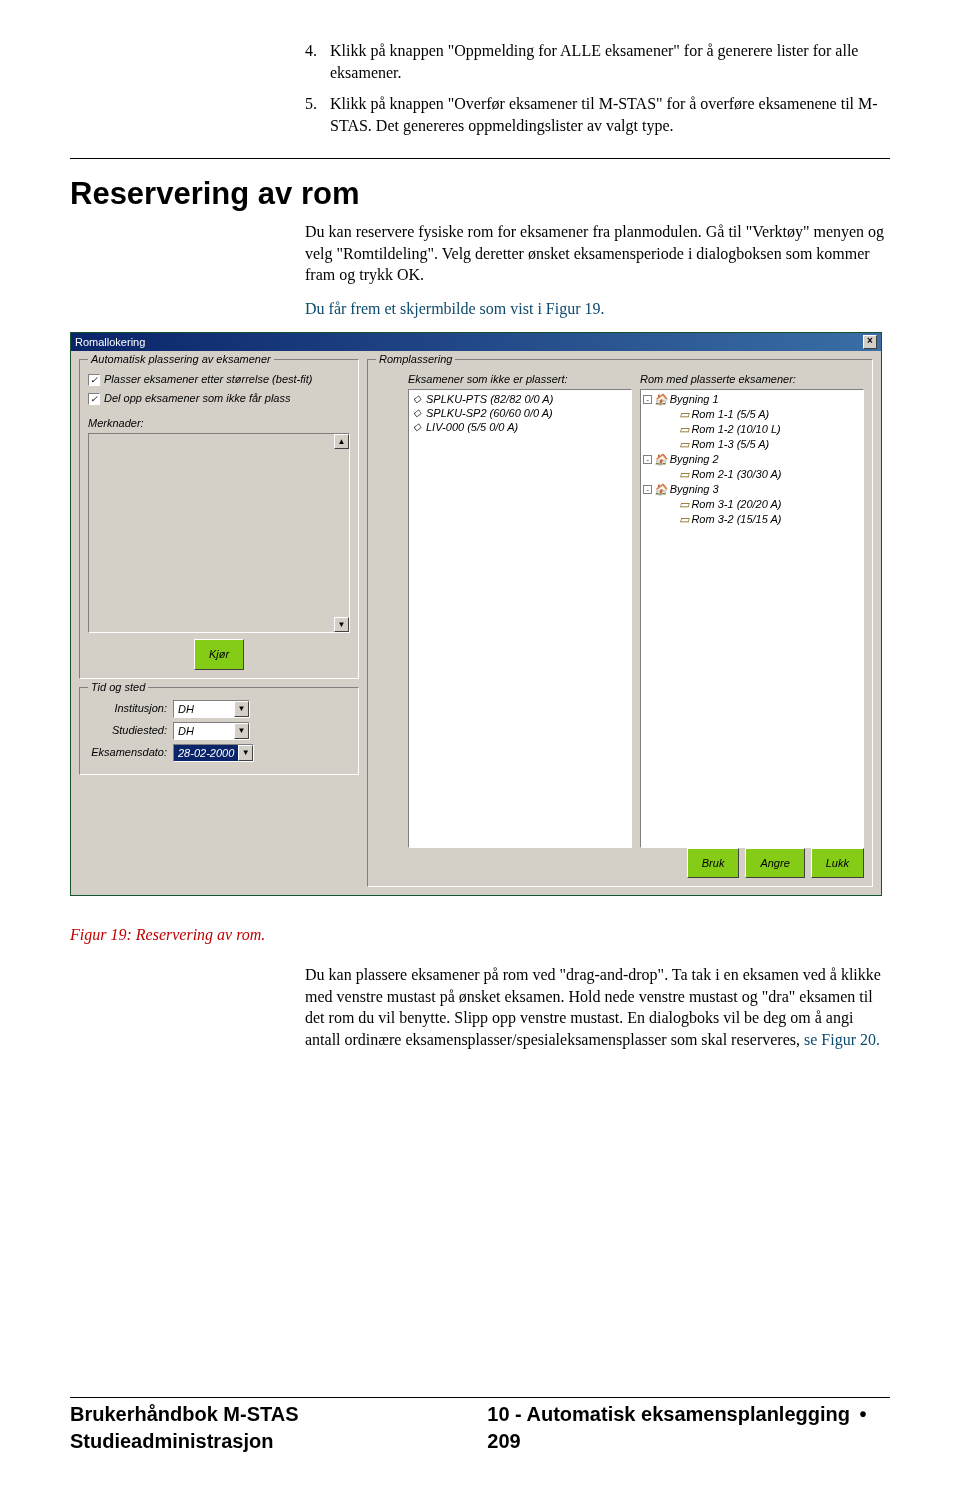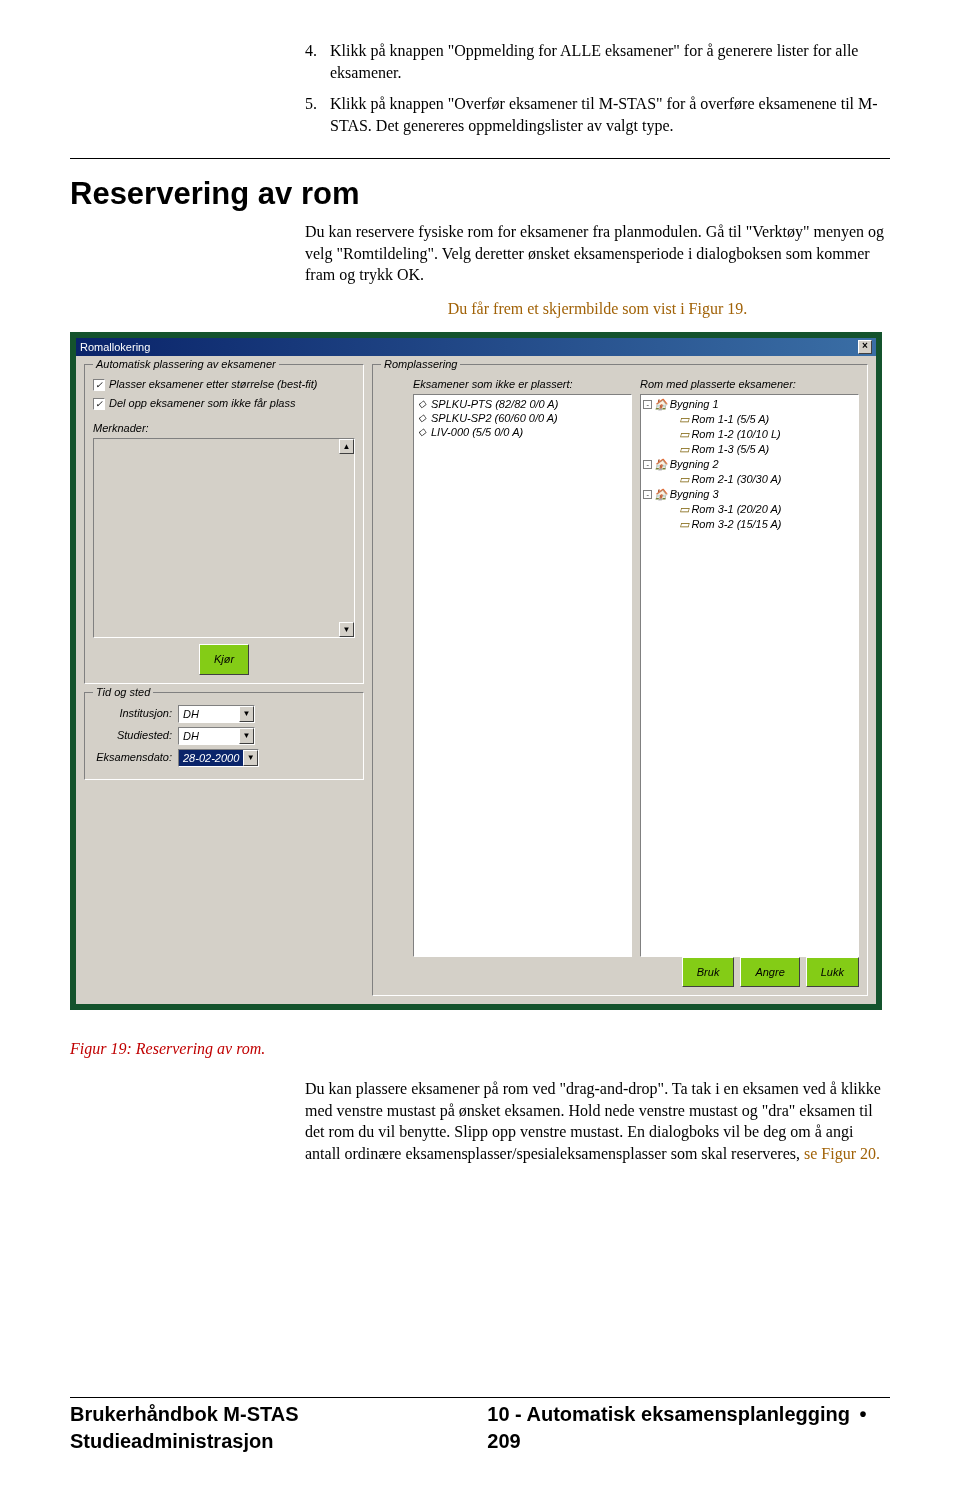--- a/index.html
+++ b/index.html
@@ -27,31 +27,31 @@
   .ol-num { width: 25px; flex: 0 0 25px; }
   .ol-txt { flex: 1; }
   .hr { border: none; border-top: 1px solid #000; margin: 22px 0 14px 0; }
   h1.section {
     font-family: Arial, Helvetica, sans-serif;
     font-size: 31px;
     font-weight: bold;
     margin-bottom: 6px;
   }
   .body-block { margin-left: 235px; }
-  .red { color: #a16207; text-align: center; }
+  .red { color: #0c4a6e; }
   .para { margin-bottom: 12px; }
 
   
   .dlg {
     margin-left: 0;
     margin-top: 6px;
     margin-bottom: 12px;
     width: 812px;
     background: #d4d0c8;
-    border: 6px solid #14532d;
+    border: 1px solid #14532d;
     font-family: Tahoma, Arial, sans-serif;
     font-size: 11px;
     color: #000;
   }
   .dlg-title {
     background: linear-gradient(to right, #0a246a, #3a6ea5);
     color: #fff;
     padding: 2px 4px;
     display: flex;
     justify-content: space-between;
@@ -143,21 +143,21 @@
   }
   .combo.sel .combo-val { background:#0a246a; color:#fff; }
   .combo-val { padding: 0 4px; min-width: 60px; font-size: 11px; line-height: 16px;}
   .combo-btn {
     width: 15px; height: 16px;
     background: #d4d0c8;
     border: 1px solid #fff;
     border-right-color:#404040; border-bottom-color:#404040;
     font-size: 8px; text-align: center; line-height: 14px;
   }
-  .romgrp { height: 632px; display: flex; flex-direction: column;}
+  .romgrp { height: 528px; display: flex; flex-direction: column;}
   .rom-cols { display: flex; gap: 8px; flex: 1; margin-left: 32px; }
   .rom-col { flex: 1; display:flex; flex-direction:column;}
   .rom-col-lbl { font-size: 11px; margin-bottom: 2px;}
   .listbox {
     flex: 1;
     background: #fff;
     border: 1px solid #808080;
     border-right-color:#fff; border-bottom-color:#fff;
     padding: 2px;
     overflow: hidden;

